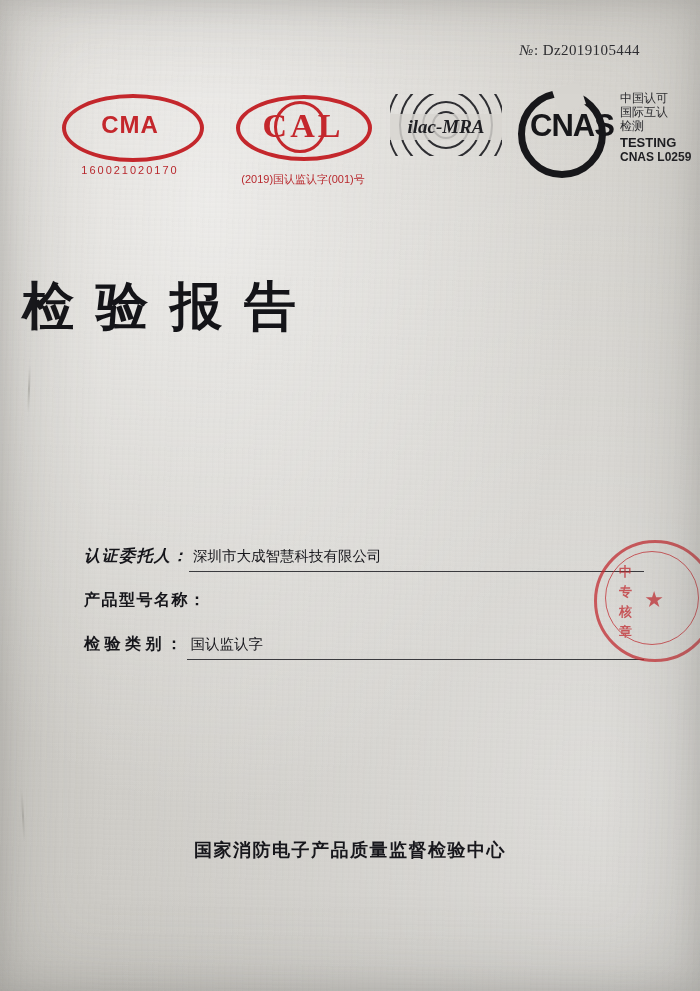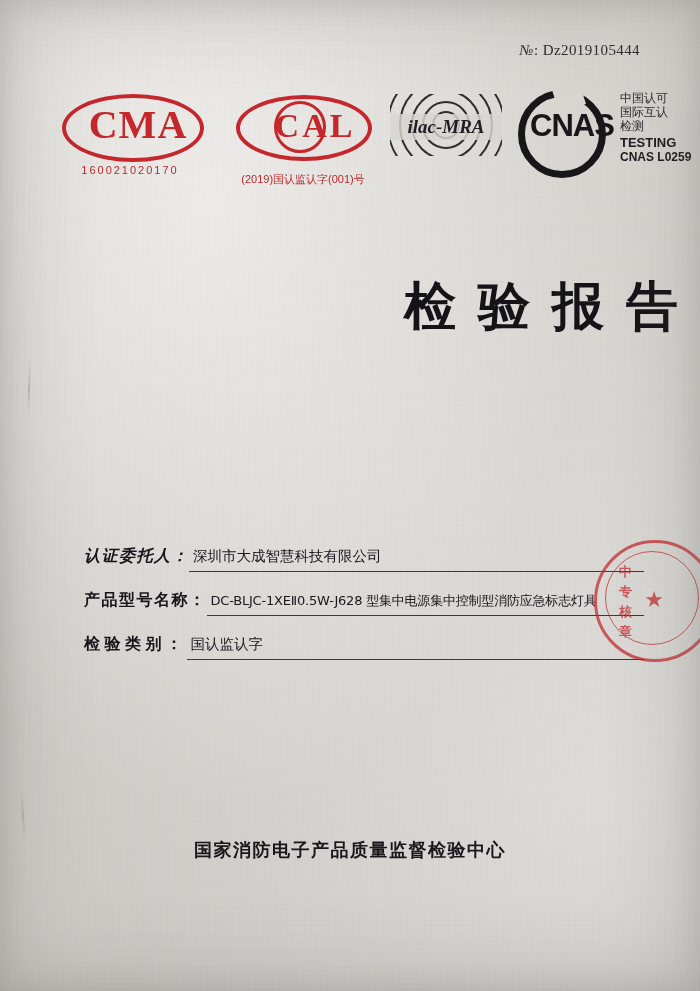--- a/index.html
+++ b/index.html
@@ -84,26 +84,26 @@
   }
   .cma-ellipse {
     position: absolute;
     left: 2px; top: 2px;
     width: 134px; height: 60px;
     border: 4px solid #c4272c;
     border-radius: 50% / 50%;
   }
   .cma-text {
     position: absolute;
-    left: 8px; top: 0;
+    left: 0; top: 0;
     width: 140px; height: 66px;
     line-height: 66px;
-    font-family: Liberation Serif, serif;
-    font-weight: bold;
-    font-size: 40px;
+    font-family: Liberation Sans, sans-serif;
+    font-weight: bold;
+    font-size: 24px;
     color: #c4272c;
     letter-spacing: 1px;
   }
   .cma-code {
     margin-top: 6px;
     font-size: 11px;
     color: #b8282d;
     letter-spacing: 2px;
     font-family: "Liberation Sans", sans-serif;
   }
@@ -124,21 +124,21 @@
   }
   .cal-ellipse2 {
     position: absolute;
     left: 46px; top: 9px;
     width: 46px; height: 46px;
     border: 3px solid #c4272c;
     border-radius: 50%;
   }
   .cal-text {
     position: absolute;
-    left: 12px; top: 0;
+    left: 0; top: 0;
     width: 150px; height: 66px;
     line-height: 68px;
     font-family: "Liberation Serif", serif;
     font-weight: bold;
     font-size: 34px;
     color: #c4272c;
     letter-spacing: 3px;
   }
   .cal-code {
     margin-top: 14px;
@@ -244,21 +244,21 @@
     color: #1c1c20;
     font-family: "Liberation Sans", sans-serif;
   }
 
   
   .doc-title {
     position: absolute;
     top: 272px;
     left: 0;
     width: 700px;
-    text-align: right;
+    text-align: left;
     font-family: "DejaVu Sans", sans-serif;
     font-weight: bold;
     font-size: 52px;
     letter-spacing: 22px;
     text-indent: 22px;
     color: #141418;
   }
 
   
   .fields {
@@ -423,21 +423,20 @@
 
   <div class="fields">
 
     <div class="field-row">
       <div class="field-label sp1">认证委托人：</div>
       <div class="field-value">深圳市大成智慧科技有限公司</div>
     </div>
 
     <div class="field-row">
       <div class="field-label sp2">产品型号名称：</div>
-      <div class="field-value small">DC-BLJC-1XEⅡ0.5W-J628 型集中电源集中控制型消防应急标志灯具</div>
     </div>
 
     <div class="field-row">
       <div class="field-label sp3">检验类别：</div>
       <div class="field-value">国认监认字</div>
     </div>
 
   </div>
 
   <div class="seal">

